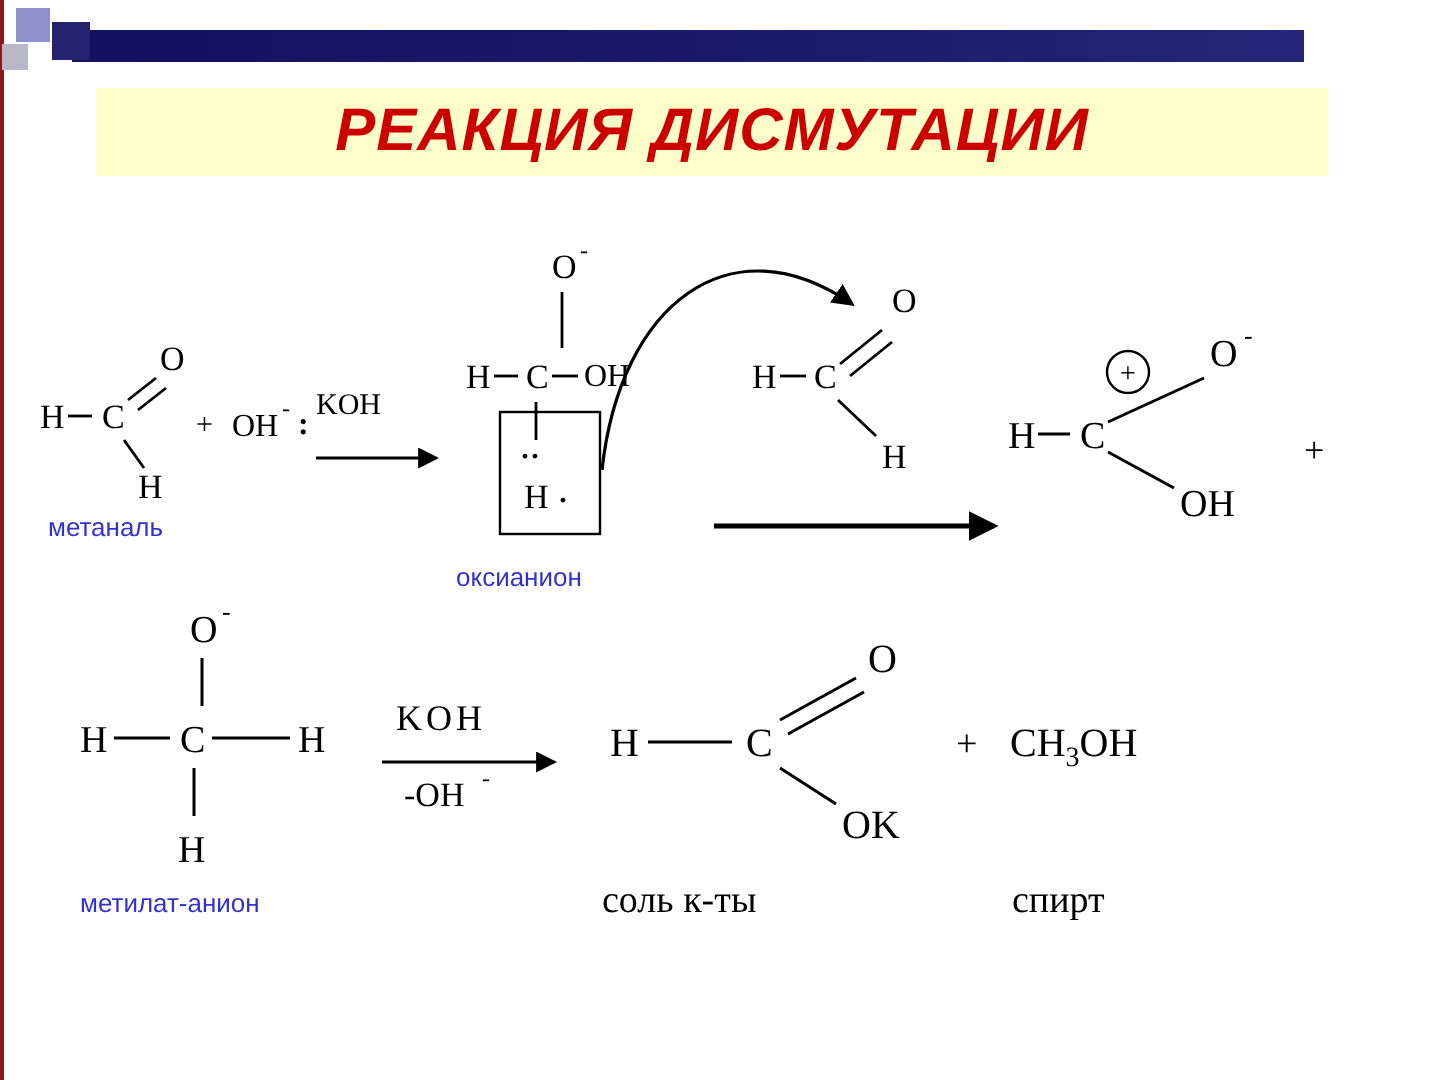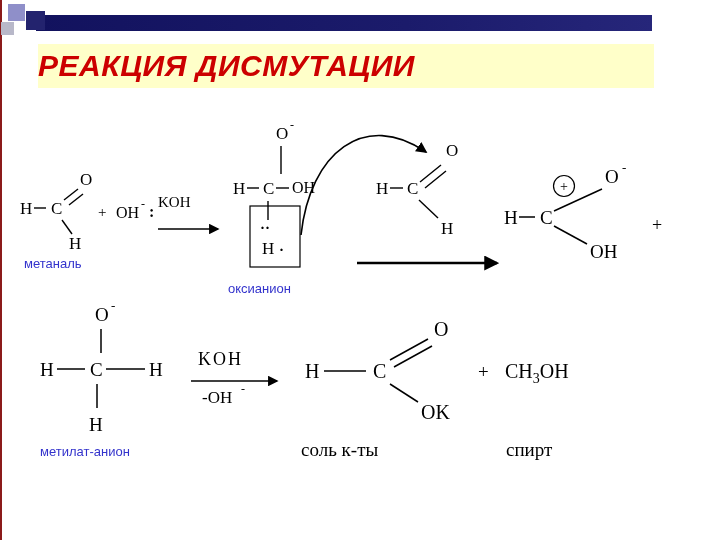--- a/index.html
+++ b/index.html
@@ -6,22 +6,22 @@
   html,body { width:720px; height:540px; }
   body { background:#ffffff; font-family:"Liberation Serif", serif; }
   .slide { position:relative; width:720px; height:540px; background:#ffffff; overflow:hidden; }
   .left-rule { position:absolute; left:0; top:0; width:2px; height:540px; background:#8b1a1a; }
   .header-bar { position:absolute; left:36px; top:15px; width:616px; height:16px;
                 background:linear-gradient(90deg,#12125e 0%, #1b1b6b 60%, #26267a 100%); }
   .sq { position:absolute; }
   .sq-purple { left:8px;  top:4px;  width:17px; height:17px; background:#8f8fc9; }
   .sq-gray   { left:1px;  top:22px; width:13px; height:13px; background:#b8b8c9; }
   .sq-navy   { left:26px; top:11px; width:19px; height:19px; background:#23236e; }
-  .title-box { position:absolute; left:38px; top:44px; width:616px; height:44px;
-               background:#ffffc9; display:flex; align-items:center; }
+  .title-box { position:absolute; left:48px; top:44px; width:616px; height:44px;
+               background:#ffffc9; display:flex; align-items:center; justify-content:center; }
   .title-box span { font-family:"Liberation Sans", sans-serif; font-weight:bold; font-style:italic;
                     font-size:30px; color:#cc0000; letter-spacing:0.5px; white-space:nowrap; }
   svg.chemsvg { position:absolute; left:0; top:90px; }
   .chem { font-family:"Liberation Serif", serif; fill:#000000; }
   .bold { font-weight:bold; }
   .blue { font-family:"Liberation Sans", sans-serif; fill:#3333cc; }
   .bond { stroke:#000000; stroke-width:1.4; fill:none; }
   .bond2 { stroke:#000000; stroke-width:1.5; fill:none; }
   .arrowline { stroke:#000000; stroke-width:1.5; fill:none; }
   .mainarrow { stroke:#000000; stroke-width:2.5; fill:none; }

